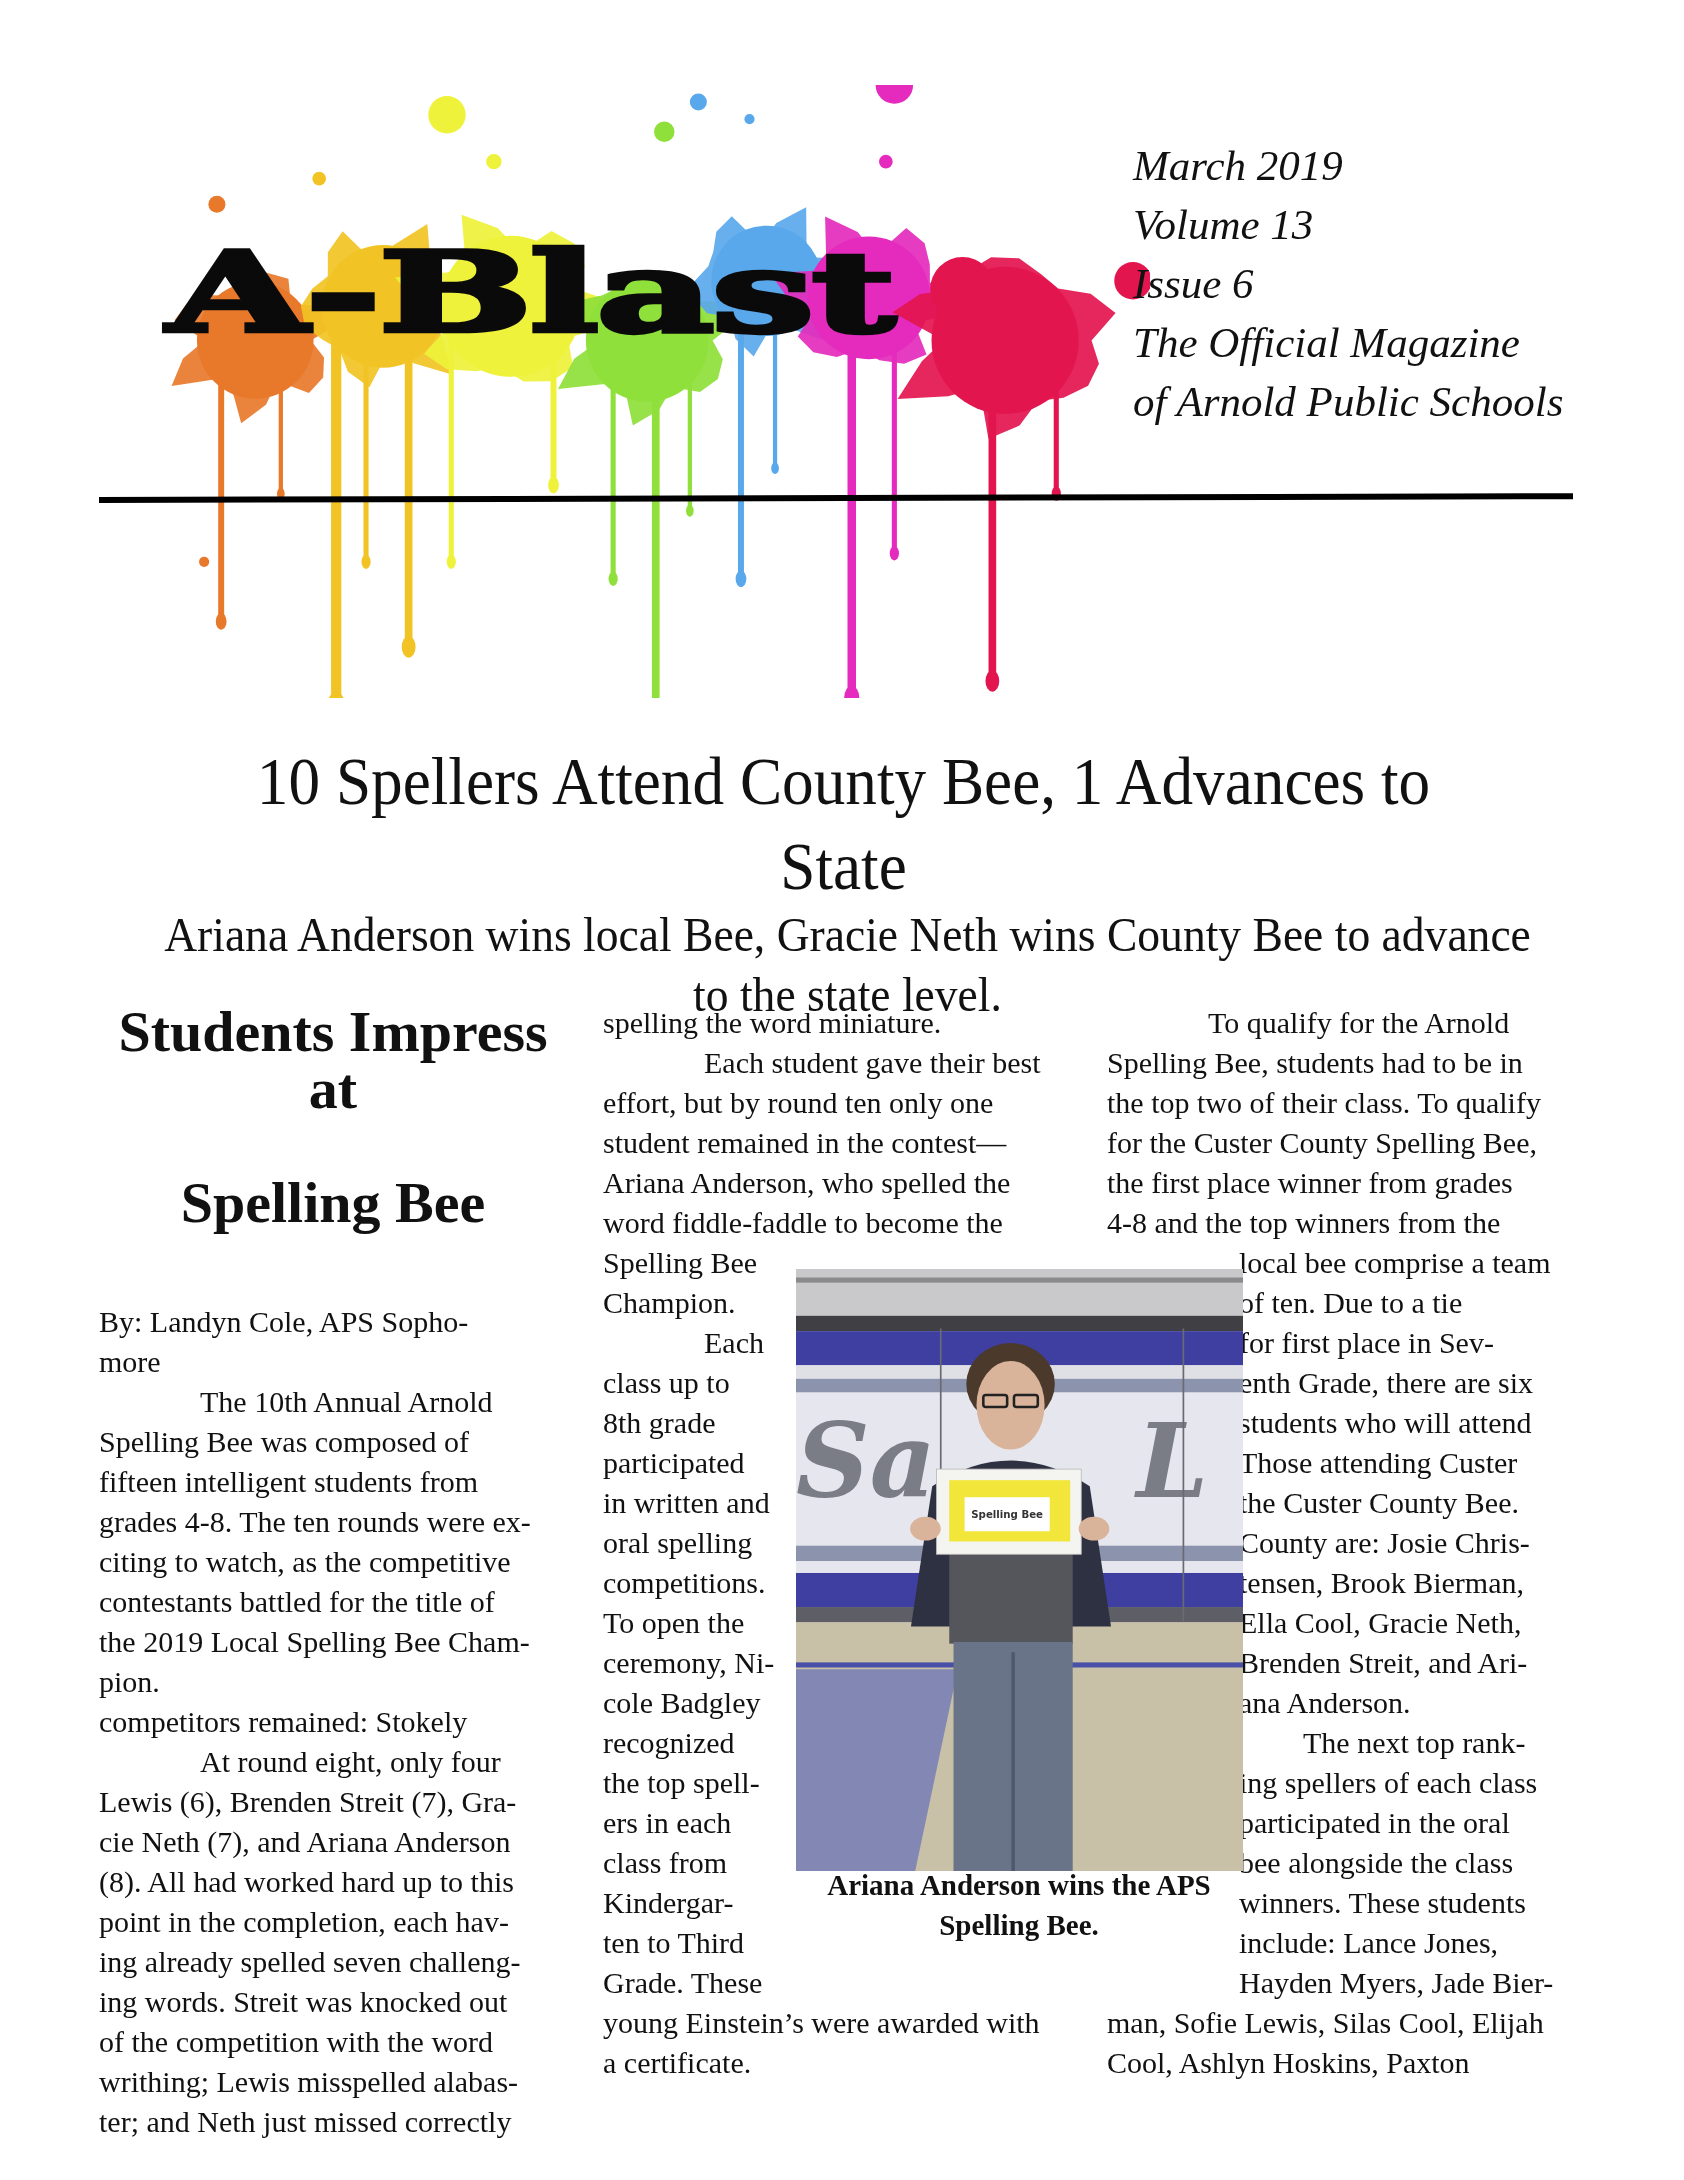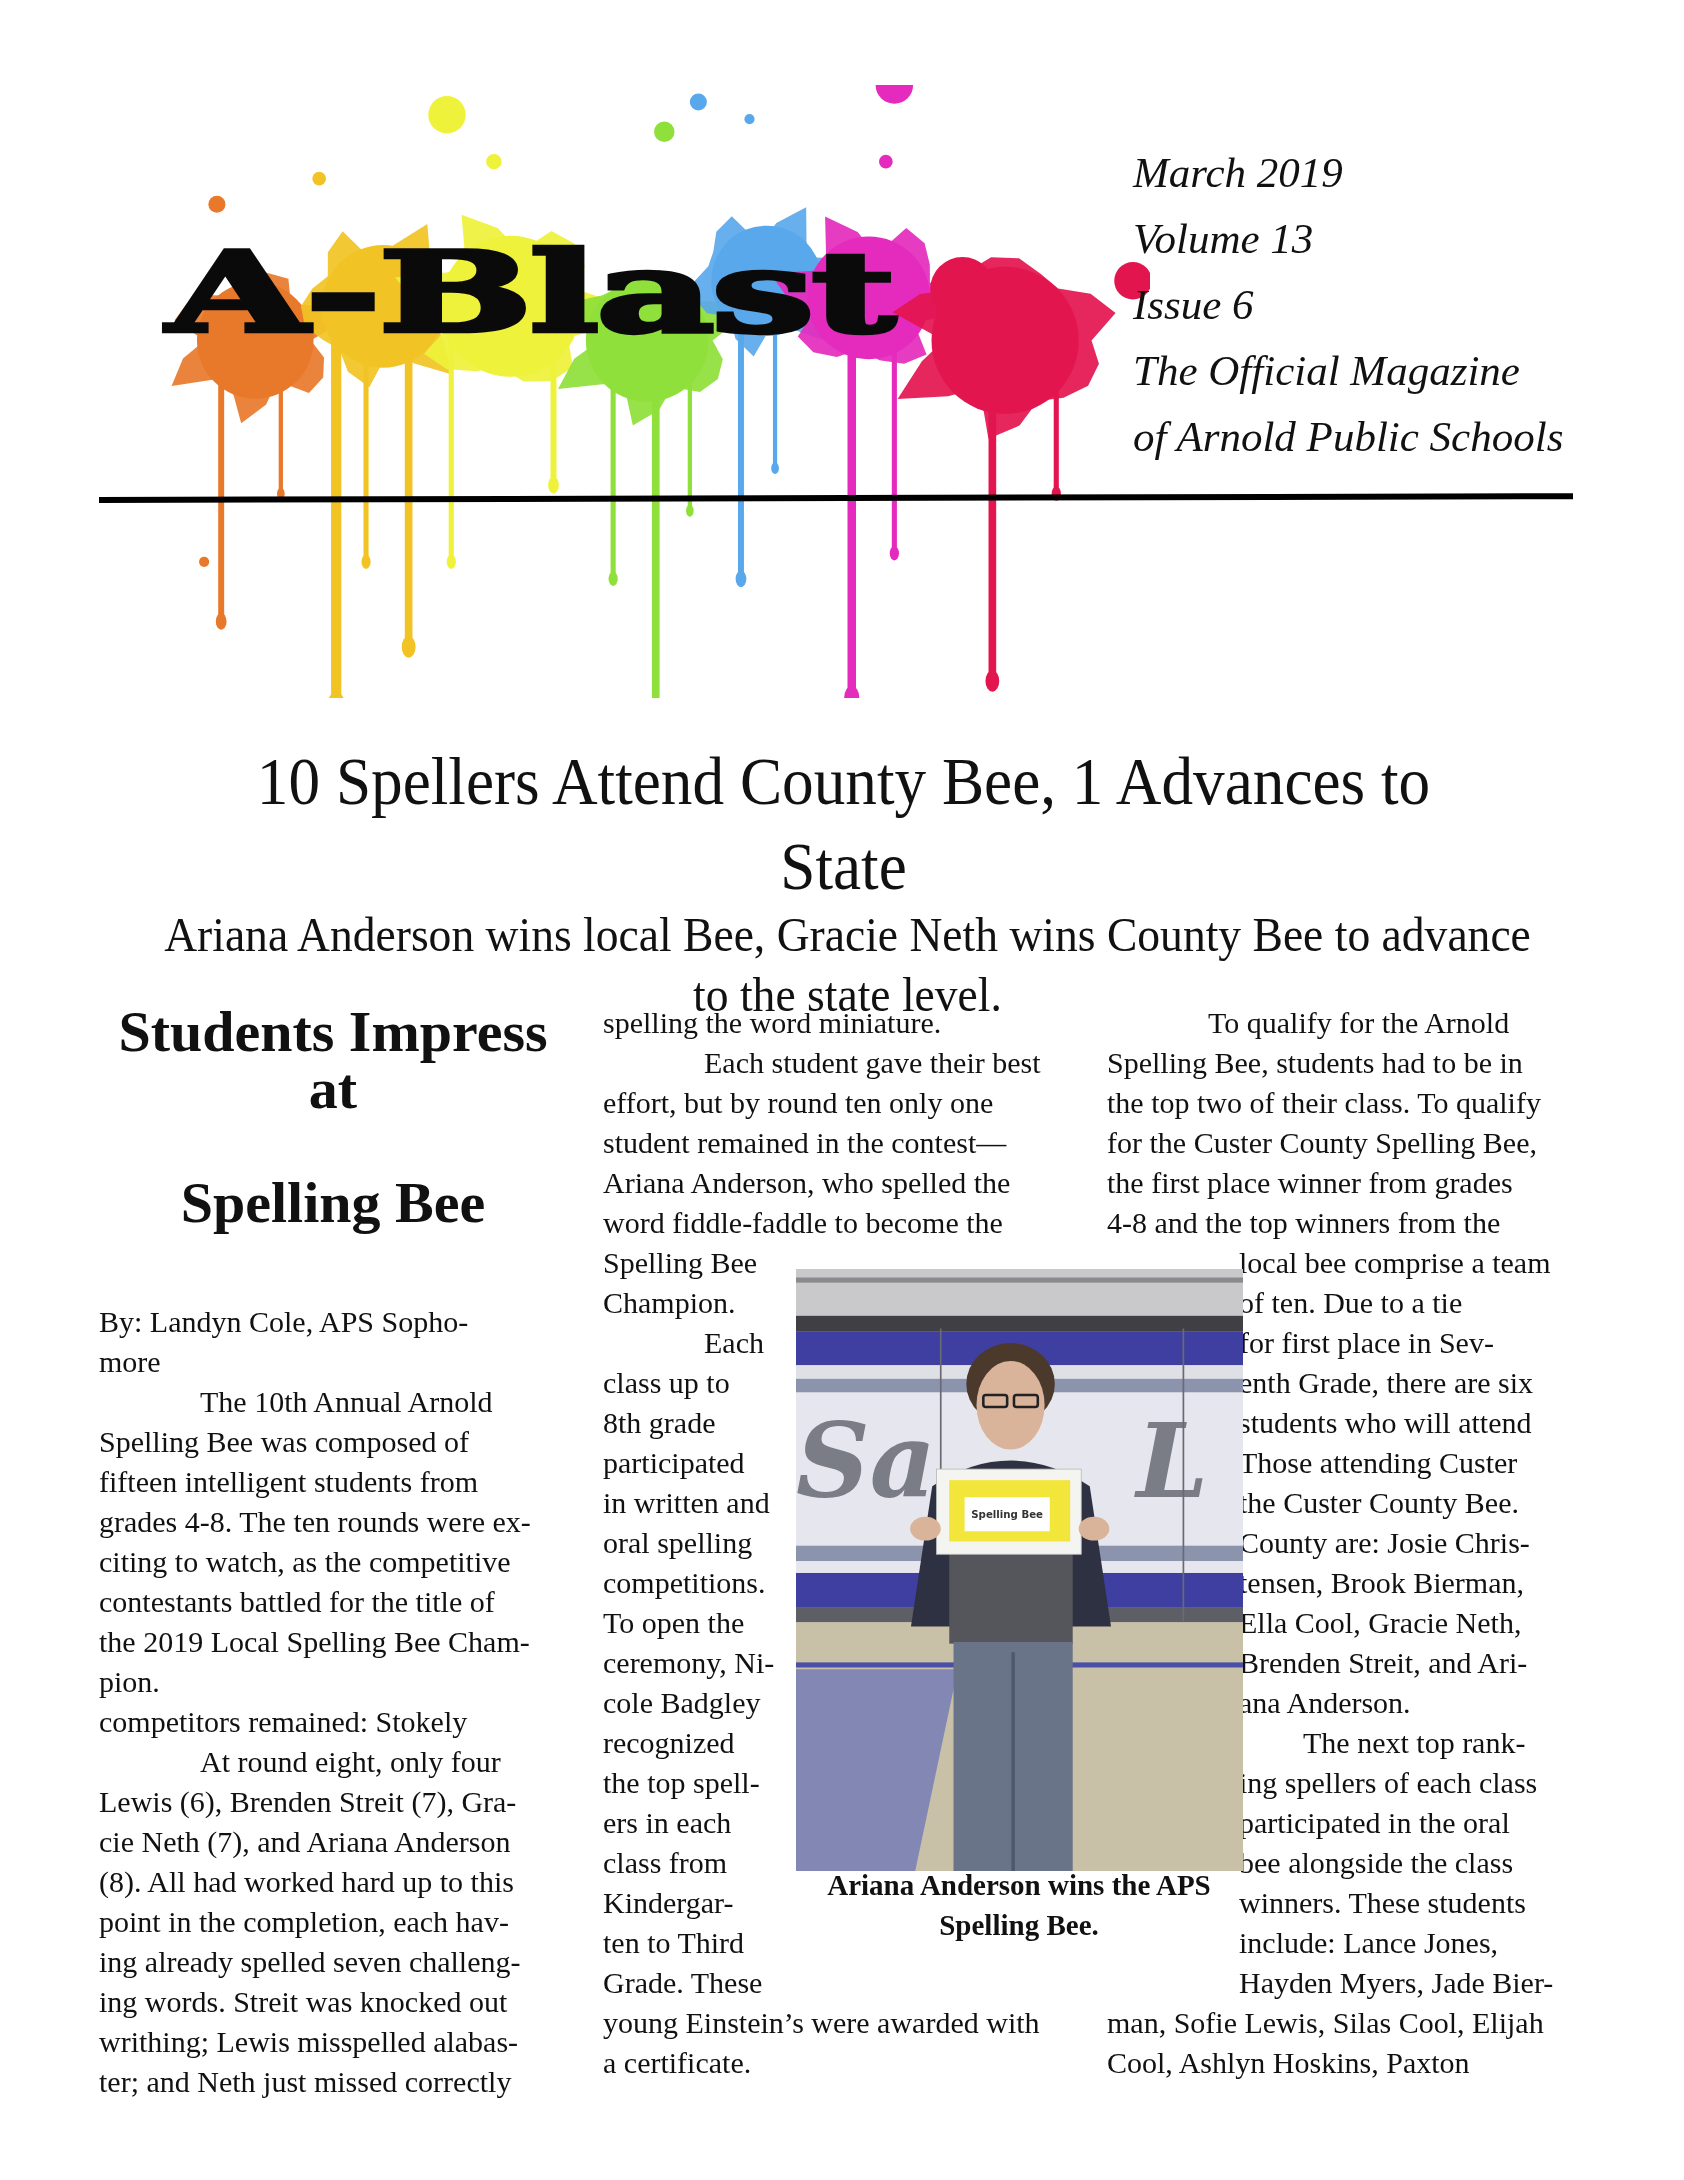--- a/index.html
+++ b/index.html
@@ -14,21 +14,21 @@
     font-weight: 900; font-size: 128px; line-height: 1;
     letter-spacing: -1.7px; color: #0a0a0a;
     transform: scaleX(1.42) scaleY(0.86); transform-origin: left top;
     -webkit-text-stroke: 5.1px #0a0a0a;
   }
   #masthead-info {
     position: absolute; left: 1133px; top: 136px; width: 477px;
     font-family: "Liberation Serif", "DejaVu Serif", serif;
     font-style: italic; font-size: 43px; line-height: 59px; color: #111;
   }
-  #masthead-info div { white-space: nowrap; margin-top: 7px; }
+  #masthead-info div { white-space: nowrap; }
   #rule {
     position: absolute; left: 99px; top: 497px; width: 1474px; height: 6px;
     background: #000; transform: rotate(-0.15deg); transform-origin: left center;
   }
 
   
   #headline {
     position: absolute; left: 128px; top: 739px; width: 1431px;
     text-align: center; font-size: 68px; line-height: 85px; font-weight: 400;
     transform: scaleX(0.93); transform-origin: center top;
@@ -180,20 +180,21 @@
     <span class="ln">the 2019 Local Spelling Bee Cham-</span>
     <span class="ln">pion.</span>
     <span class="ln">competitors remained: Stokely</span>
     <span class="ln ind">At round eight, only four</span>
     <span class="ln">Lewis (6), Brenden Streit (7), Gra-</span>
     <span class="ln">cie Neth (7), and Ariana Anderson</span>
     <span class="ln">(8). All had worked hard up to this</span>
     <span class="ln">point in the completion, each hav-</span>
     <span class="ln">ing already spelled seven challeng-</span>
     <span class="ln">ing words. Streit was knocked out</span>
+    <span class="ln">of the competition with the word</span>
     <span class="ln">writhing; Lewis misspelled alabas-</span>
     <span class="ln">ter; and Neth just missed correctly</span>
   </div>
 <div id="col-mid" class="col">
     <span class="ln">spelling the word miniature.</span>
     <span class="ln ind">Each student gave their best</span>
     <span class="ln">effort, but by round ten only one</span>
     <span class="ln">student remained in the contest—</span>
     <span class="ln">Ariana Anderson, who spelled the</span>
     <span class="ln">word fiddle-faddle to become the</span>

